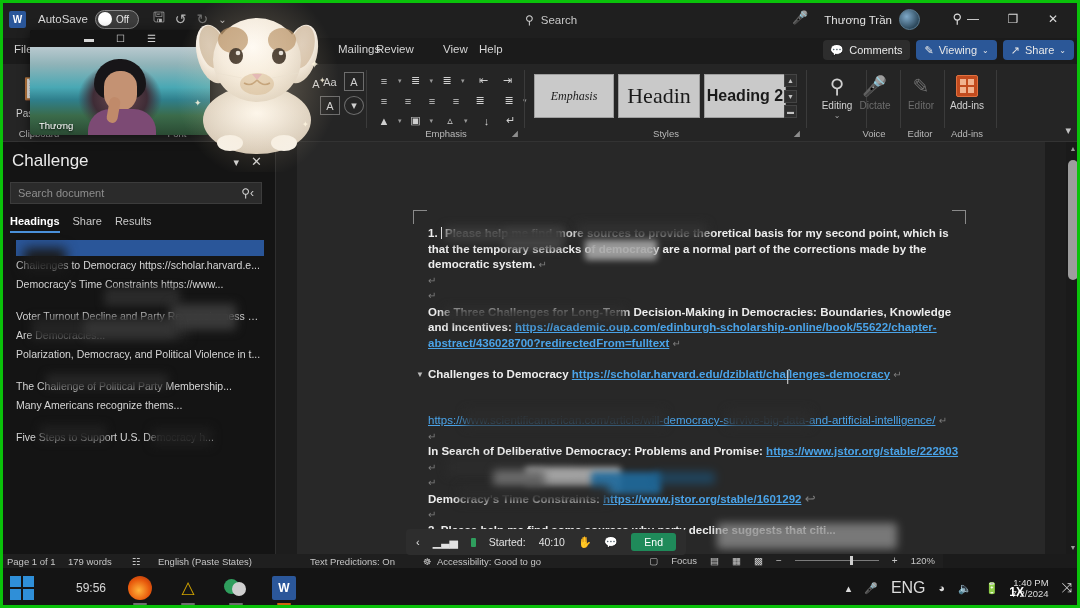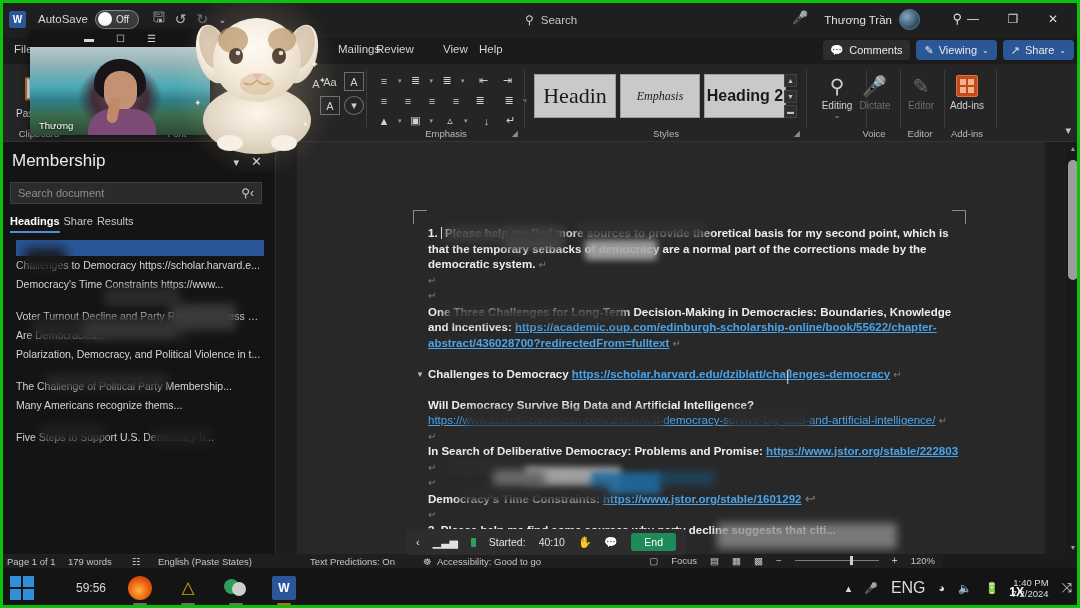--- a/index.html
+++ b/index.html
@@ -164,21 +164,21 @@
   .nav-title { position: absolute; left: 12px; top: 9px; color: #eaeaea; font-size: 17px; }
   .nav-chev { position: absolute; right: 36px; top: 14px; color: #cfcfcf; font-size: 11px; }
   .nav-close { position: absolute; right: 13px; top: 12px; color: #cfcfcf; font-size: 13px; }
   .nav-search {
     position: absolute; left: 10px; top: 40px; width: 252px; height: 22px;
     background: #2b2b2b; border: 1px solid #3c3c3c;
     display: flex; align-items: center; padding: 0 7px;
     color: #8e8e8e; font-size: 11px;
   }
   .nav-search .mag2 { margin-left: auto; color: #cfcfcf; font-size: 12px; }
-  .nav-tabs { position: absolute; left: 10px; top: 73px; display: flex; gap: 4px; }
+  .nav-tabs { position: absolute; left: 10px; top: 73px; display: flex; gap: 13px; }
   .nav-tab { color: #c9c9c9; font-size: 11px; padding-bottom: 4px; }
   .nav-tab.active { color: #fff; font-weight: bold; border-bottom: 2px solid #4a90d9; }
   .nav-list { position: absolute; left: 16px; top: 98px; width: 248px; }
   .nav-item {
     color: #d6d6d6; font-size: 10.5px; line-height: 19px;
     white-space: nowrap; overflow: hidden; text-overflow: ellipsis;
   }
   .nav-item.sel { background: #2a5699; color: #fff; height: 16px; line-height: 16px; text-align: center; }
   .nav-item.gap { margin-top: 13px; }
 
@@ -453,25 +453,25 @@
           <span class="ic" style="margin-left:5px">↓</span>
           <span class="ic">↵</span>
         </div>
         <div class="grp-label">Emphasis</div>
         <div style="position:absolute;right:2px;bottom:2px;color:#8d8d8d;font-size:8px">◢</div>
       </div>
       <div class="grp-div" style="left:524px"></div>
 
       <div class="grp" style="left:530px;width:272px">
         <div style="position:absolute;left:4px;top:8px;display:flex;gap:4px">
+          <div class="style-card" style="width:80px">
+            <span class="style-emph">Emphasis</span>
+          </div>
           <div class="style-card" style="width:82px">
             <span class="style-h1">Headin</span>
-          </div>
-          <div class="style-card" style="width:80px">
-            <span class="style-emph">Emphasis</span>
           </div>
           <div class="style-card" style="width:82px">
             <span class="style-h2">Heading 2</span>
           </div>
         </div>
         <div class="gallery-scroll" style="left:254px;top:8px">
           <div class="gs-btn">▲</div>
           <div class="gs-btn">▼</div>
           <div class="gs-btn">▬</div>
         </div>
@@ -518,21 +518,21 @@
           <span>Add-ins</span>
         </div>
         <div class="grp-label">Add-ins</div>
       </div>
       <div class="grp-div" style="left:996px"></div>
 
       <div class="ribbon-collapse">▾</div>
     </div>
 
     <div class="navpane">
-      <div class="nav-title">Membership</div>
+      <div class="nav-title">Challenge</div>
       <div class="nav-chev">▾</div>
       <div class="nav-close">✕</div>
 
       <div class="nav-search">
         <span>Search document</span>
         <span class="mag2">⚲‹</span>
       </div>
 
       <div class="nav-tabs">
         <div class="nav-tab active">Headings</div>
@@ -589,21 +589,21 @@
           <div class="p" style="position:relative">
             <span class="tri">▼</span>
             <span>Challenges to Democracy</span>
             <span class="pil">https://scholar.harvard.edu/dziblatt/challenges-democracy</span>
             <span class="pmark">↵</span>
           </div>
 
           <div class="blank-line"></div>
 
           <div class="p">
-            <span>Will Democracy Survive Big Data and Artificial Intelligence?</span><br>
+            <br>
             <span class="pil norm">https://www.scientificamerican.com/article/will-democracy-survive-big-data-and-artificial-intelligence/</span>
             <span class="pmark">↵</span>
           </div>
 
           <div class="blank-line"><span class="pmark">↵</span></div>
 
           <div class="p">
             <span>In Search of Deliberative Democracy: Problems and Promise:</span>
             <span class="pil">https://www.jstor.org/stable/222803</span>
             <span class="pmark">↵</span>

